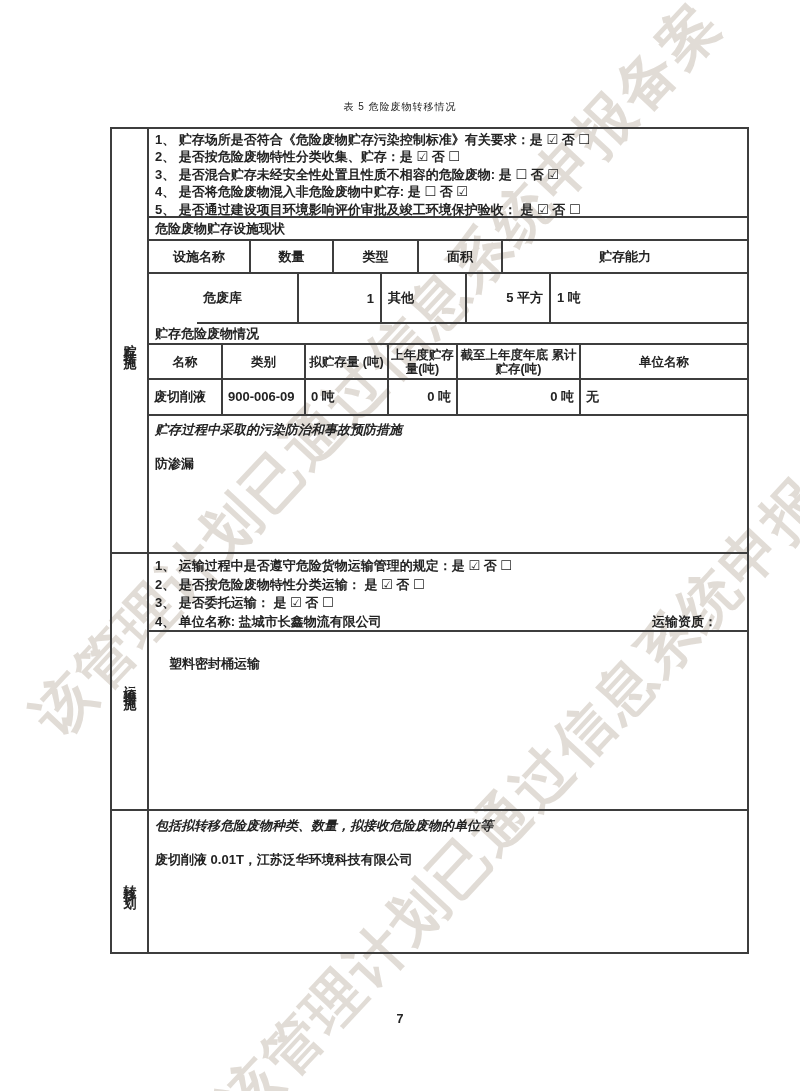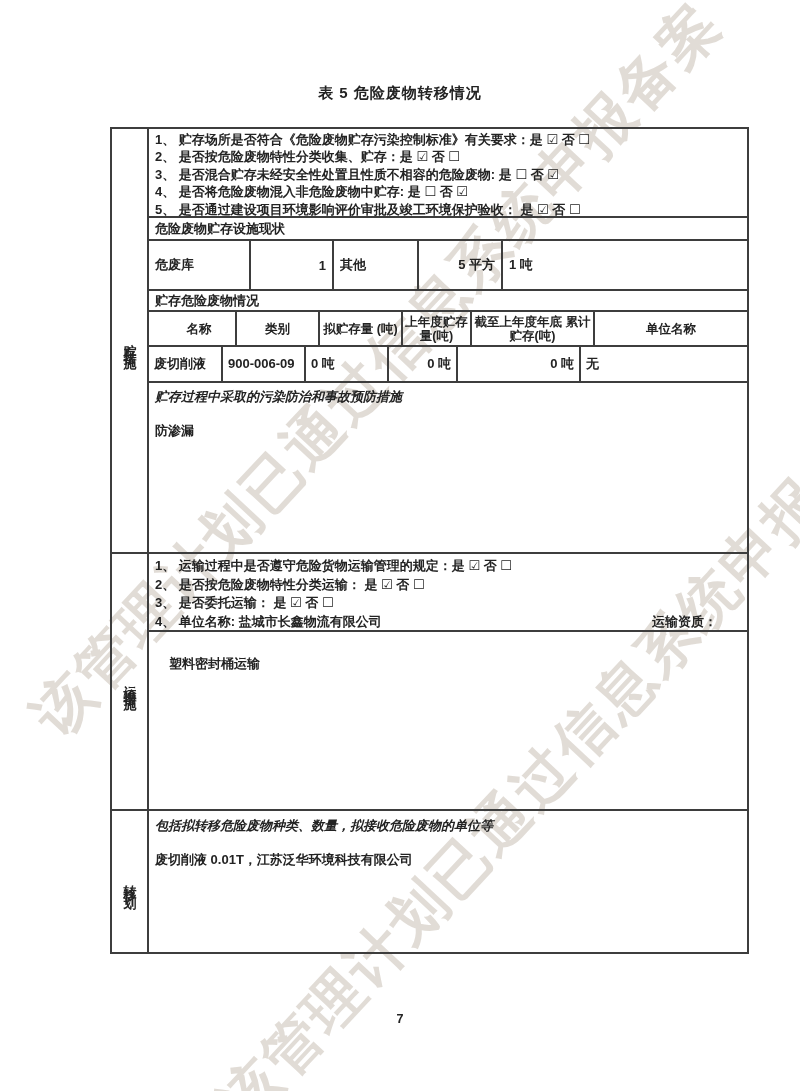--- a/index.html
+++ b/index.html
@@ -14,22 +14,22 @@
   .wm {
     position:absolute; white-space:nowrap; pointer-events:none;
     font-size:58px; font-weight:bold; letter-spacing:3px;
     color:rgba(200,191,181,0.55);
     transform-origin:0 0; transform:rotate(-47deg); z-index:1;
   }
   .wm1 { left:16px;  top:700px; }
   .wm2 { left:203px; top:1086px; }
   
   .doc-title {
-    position:absolute; top:84px; left:0; right:0; text-align:center;
-    font-size:15px; font-weight:bold; letter-spacing:1px; z-index:2;
+    position:absolute; top:100px; left:0; right:0; text-align:center;
+    font-size:10px; font-weight:normal; letter-spacing:1px; z-index:2;
   }
   .page-number {
     position:absolute; top:1012px; left:0; right:0; text-align:center;
     font-size:12.5px; z-index:2;
   }
   
   .doc-table {
     position:absolute; left:110px; top:127px; width:639px;
     border:2px solid #3d3d3d; z-index:2; font-size:13px;
   }
@@ -56,23 +56,23 @@
   .subtitle2 { height:21px; line-height:20px; padding-left:6px; }
   
   .grid-row { display:flex; }
   .cell { border-right:2px solid #3d3d3d; overflow:hidden; }
   .cell:last-child { border-right:none; }
   .hdr-row  { height:33px; font-weight:bold; }
   .hdr-row .cell, .whdr-row .cell {
     display:flex; align-items:center; justify-content:center;
     text-align:center; padding:0 2px;
   }
-  .fac-data { height:50px; }
+  .fac-data { height:50px;margin-left:48px; }
   .fac-data .cell { display:flex; align-items:center; padding:0 6px; }
-  .whdr-row { height:35px; font-weight:bold; font-size:12.5px; line-height:14px;padding-left:14px; }
+  .whdr-row { height:35px; font-weight:bold; font-size:12.5px; line-height:14px; }
   .wd-row { height:36px; }
   .wd-row .cell { display:flex; align-items:center; padding:0 5px; line-height:14px; }
   .al-r { justify-content:flex-end !important; text-align:right; }
   
   .fc1{width:102px;min-width:102px}.fc2{width:83px;min-width:83px}
   .fc3{width:85px;min-width:85px}.fc4{width:84px;min-width:84px}.fc5{flex:1}
   
   .wc1{width:74px;min-width:74px}.wc2{width:83px;min-width:83px}
   .wc3{width:83px;min-width:83px}.wc4{width:69px;min-width:69px}
   .wc5{width:123px;min-width:123px}.wc6{flex:1}
@@ -104,20 +104,27 @@
         <div class="q-block bb">
           <div class="q-line">1、 贮存场所是否符合《危险废物贮存污染控制标准》有关要求：是 ☑ 否 ☐</div>
           <div class="q-line">2、 是否按危险废物特性分类收集、贮存：是 ☑ 否 ☐</div>
           <div class="q-line">3、 是否混合贮存未经安全性处置且性质不相容的危险废物: 是 ☐ 否 ☑</div>
           <div class="q-line">4、 是否将危险废物混入非危险废物中贮存: 是 ☐ 否 ☑</div>
           <div class="q-line">5、 是否通过建设项目环境影响评价审批及竣工环境保护验收： 是 ☑ 否 ☐</div>
         </div>
 
         <div class="subtitle1 bb">危险废物贮存设施现状</div>
 
+        <div class="grid-row hdr-row bb">
+          <div class="cell fc1">设施名称</div>
+          <div class="cell fc2">数量</div>
+          <div class="cell fc3">类型</div>
+          <div class="cell fc4">面积</div>
+          <div class="cell fc5">贮存能力</div>
+        </div>
         <div class="grid-row fac-data bb">
           <div class="cell fc1">危废库</div>
           <div class="cell fc2 al-r">1</div>
           <div class="cell fc3">其他</div>
           <div class="cell fc4 al-r">5 平方</div>
           <div class="cell fc5">1 吨</div>
         </div>
 
         <div class="subtitle2 bb">贮存危险废物情况</div>
 

